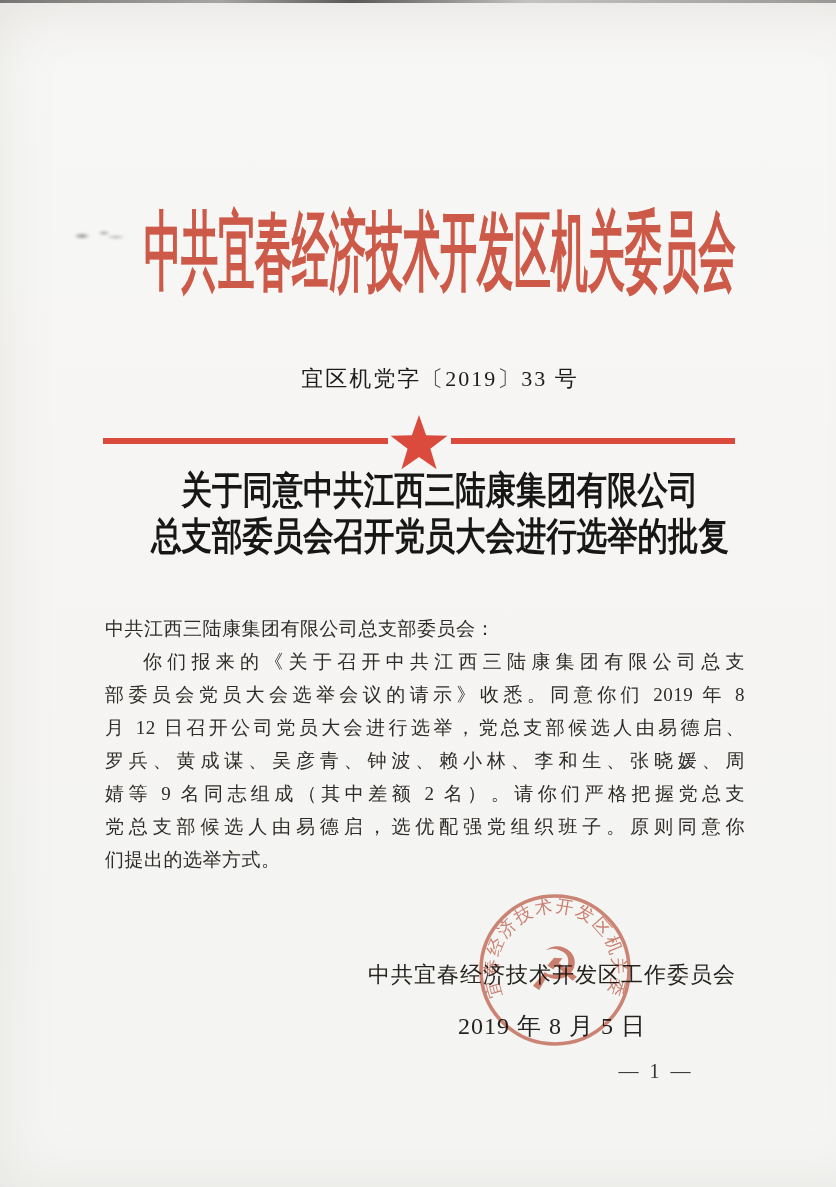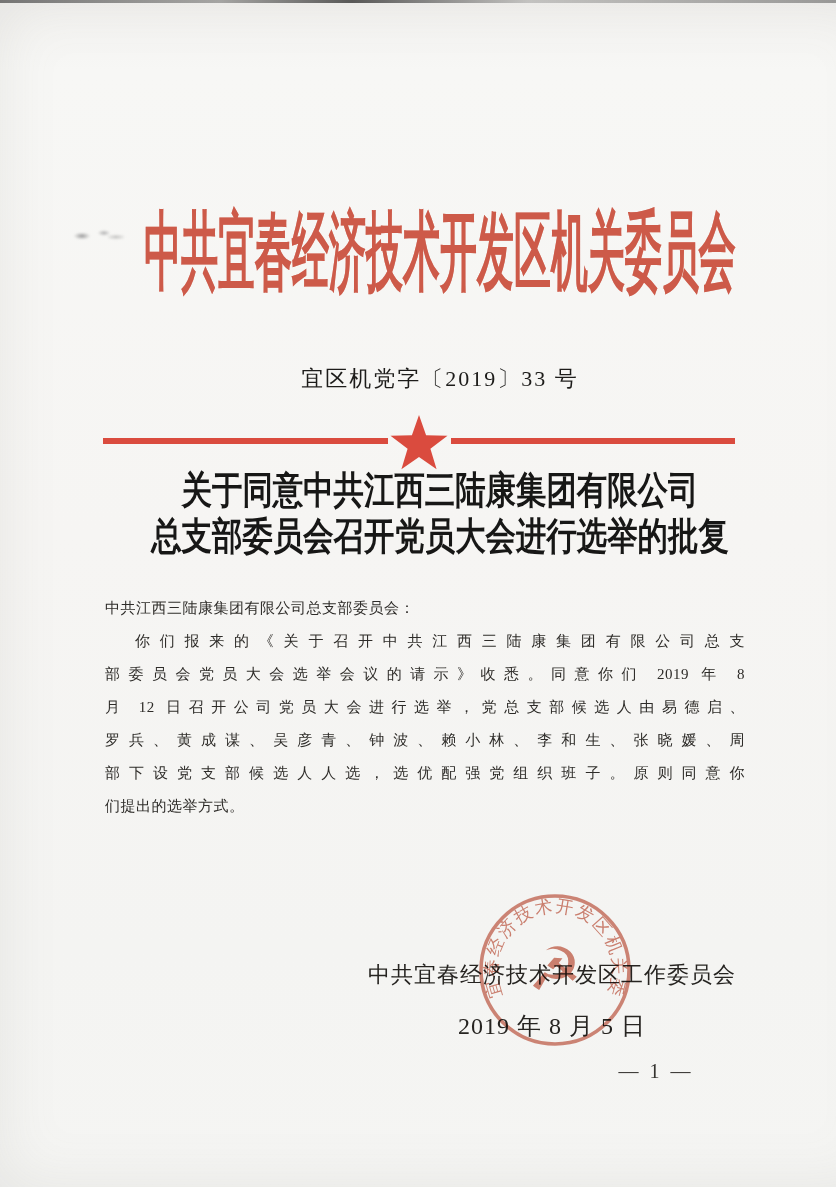--- a/index.html
+++ b/index.html
@@ -35,22 +35,22 @@
   .red-rule-left{position:absolute;top:438px;left:103px;width:285px;height:6px;background:#da4b3e;}
   .red-rule-right{position:absolute;top:438px;left:451px;width:284px;height:6px;background:#da4b3e;}
   .star-wrap{position:absolute;top:414px;left:389px;width:60px;height:58px;}
   .doc-title{
     position:absolute;top:467px;left:0;width:100%;
     text-align:center;font-weight:700;color:#171716;
     font-size:38px;line-height:46px;transform:scaleX(0.8);transform-origin:50% 50%;
     white-space:nowrap;
   }
   .body-block{
-    position:absolute;top:592px;left:105px;width:640px;
-    font-size:15px;line-height:33px;letter-spacing:.5px;color:#2e2c29;
+    position:absolute;top:612px;left:105px;width:640px;
+    font-size:19px;line-height:33px;letter-spacing:.5px;color:#2e2c29;
   }
   .bline{white-space:nowrap;}
   .bline.fill{white-space:normal;text-align:justify;text-align-last:justify;text-justify:inter-character;}
   .bline.ind{text-indent:2em;}
   .closing{position:absolute;left:367px;top:960px;width:370px;text-align:center;}
   .signer{font-size:22px;letter-spacing:1px;color:#262421;white-space:nowrap;}
   .sign-date{margin-top:20px;font-size:24px;letter-spacing:1px;color:#262421;}
   .seal{position:absolute;left:478px;top:893px;width:154px;height:154px;
     mix-blend-mode:multiply;opacity:.85;filter:blur(.4px);}
   .page-number{
@@ -84,21 +84,22 @@
     <div>关于同意中共江西三陆康集团有限公司</div>
     <div>总支部委员会召开党员大会进行选举的批复</div>
   </div>
 
   <div class="body-block">
     <div class="bline">中共江西三陆康集团有限公司总支部委员会：</div>
     <div class="bline fill ind">你们报来的《关于召开中共江西三陆康集团有限公司总支</div>
     <div class="bline fill">部委员会党员大会选举会议的请示》收悉。同意你们 2019 年 8</div>
     <div class="bline fill">月 12 日召开公司党员大会进行选举，党总支部候选人由易德启、</div>
     <div class="bline fill">罗兵、黄成谋、吴彦青、钟波、赖小林、李和生、张晓媛、周</div>
-    <div class="bline fill">部下设党支部候选人人选，选优配强党组织班子。原则同意你</div>
+    <div class="bline fill">婧等 9 名同志组成（其中差额 2 名）。请你们严格把握党总支</div>
+    <div class="bline fill">党总支部候选人由易德启，选优配强党组织班子。原则同意你</div>
     <div class="bline">们提出的选举方式。</div>
   </div>
 
   <div class="closing">
     <div class="signer">中共宜春经济技术开发区工作委员会</div>
     <div class="sign-date">2019 年 8 月 5 日</div>
   </div>
 
   <div class="seal">
     <svg width="154" height="154" viewBox="0 0 154 154" aria-hidden="true">

